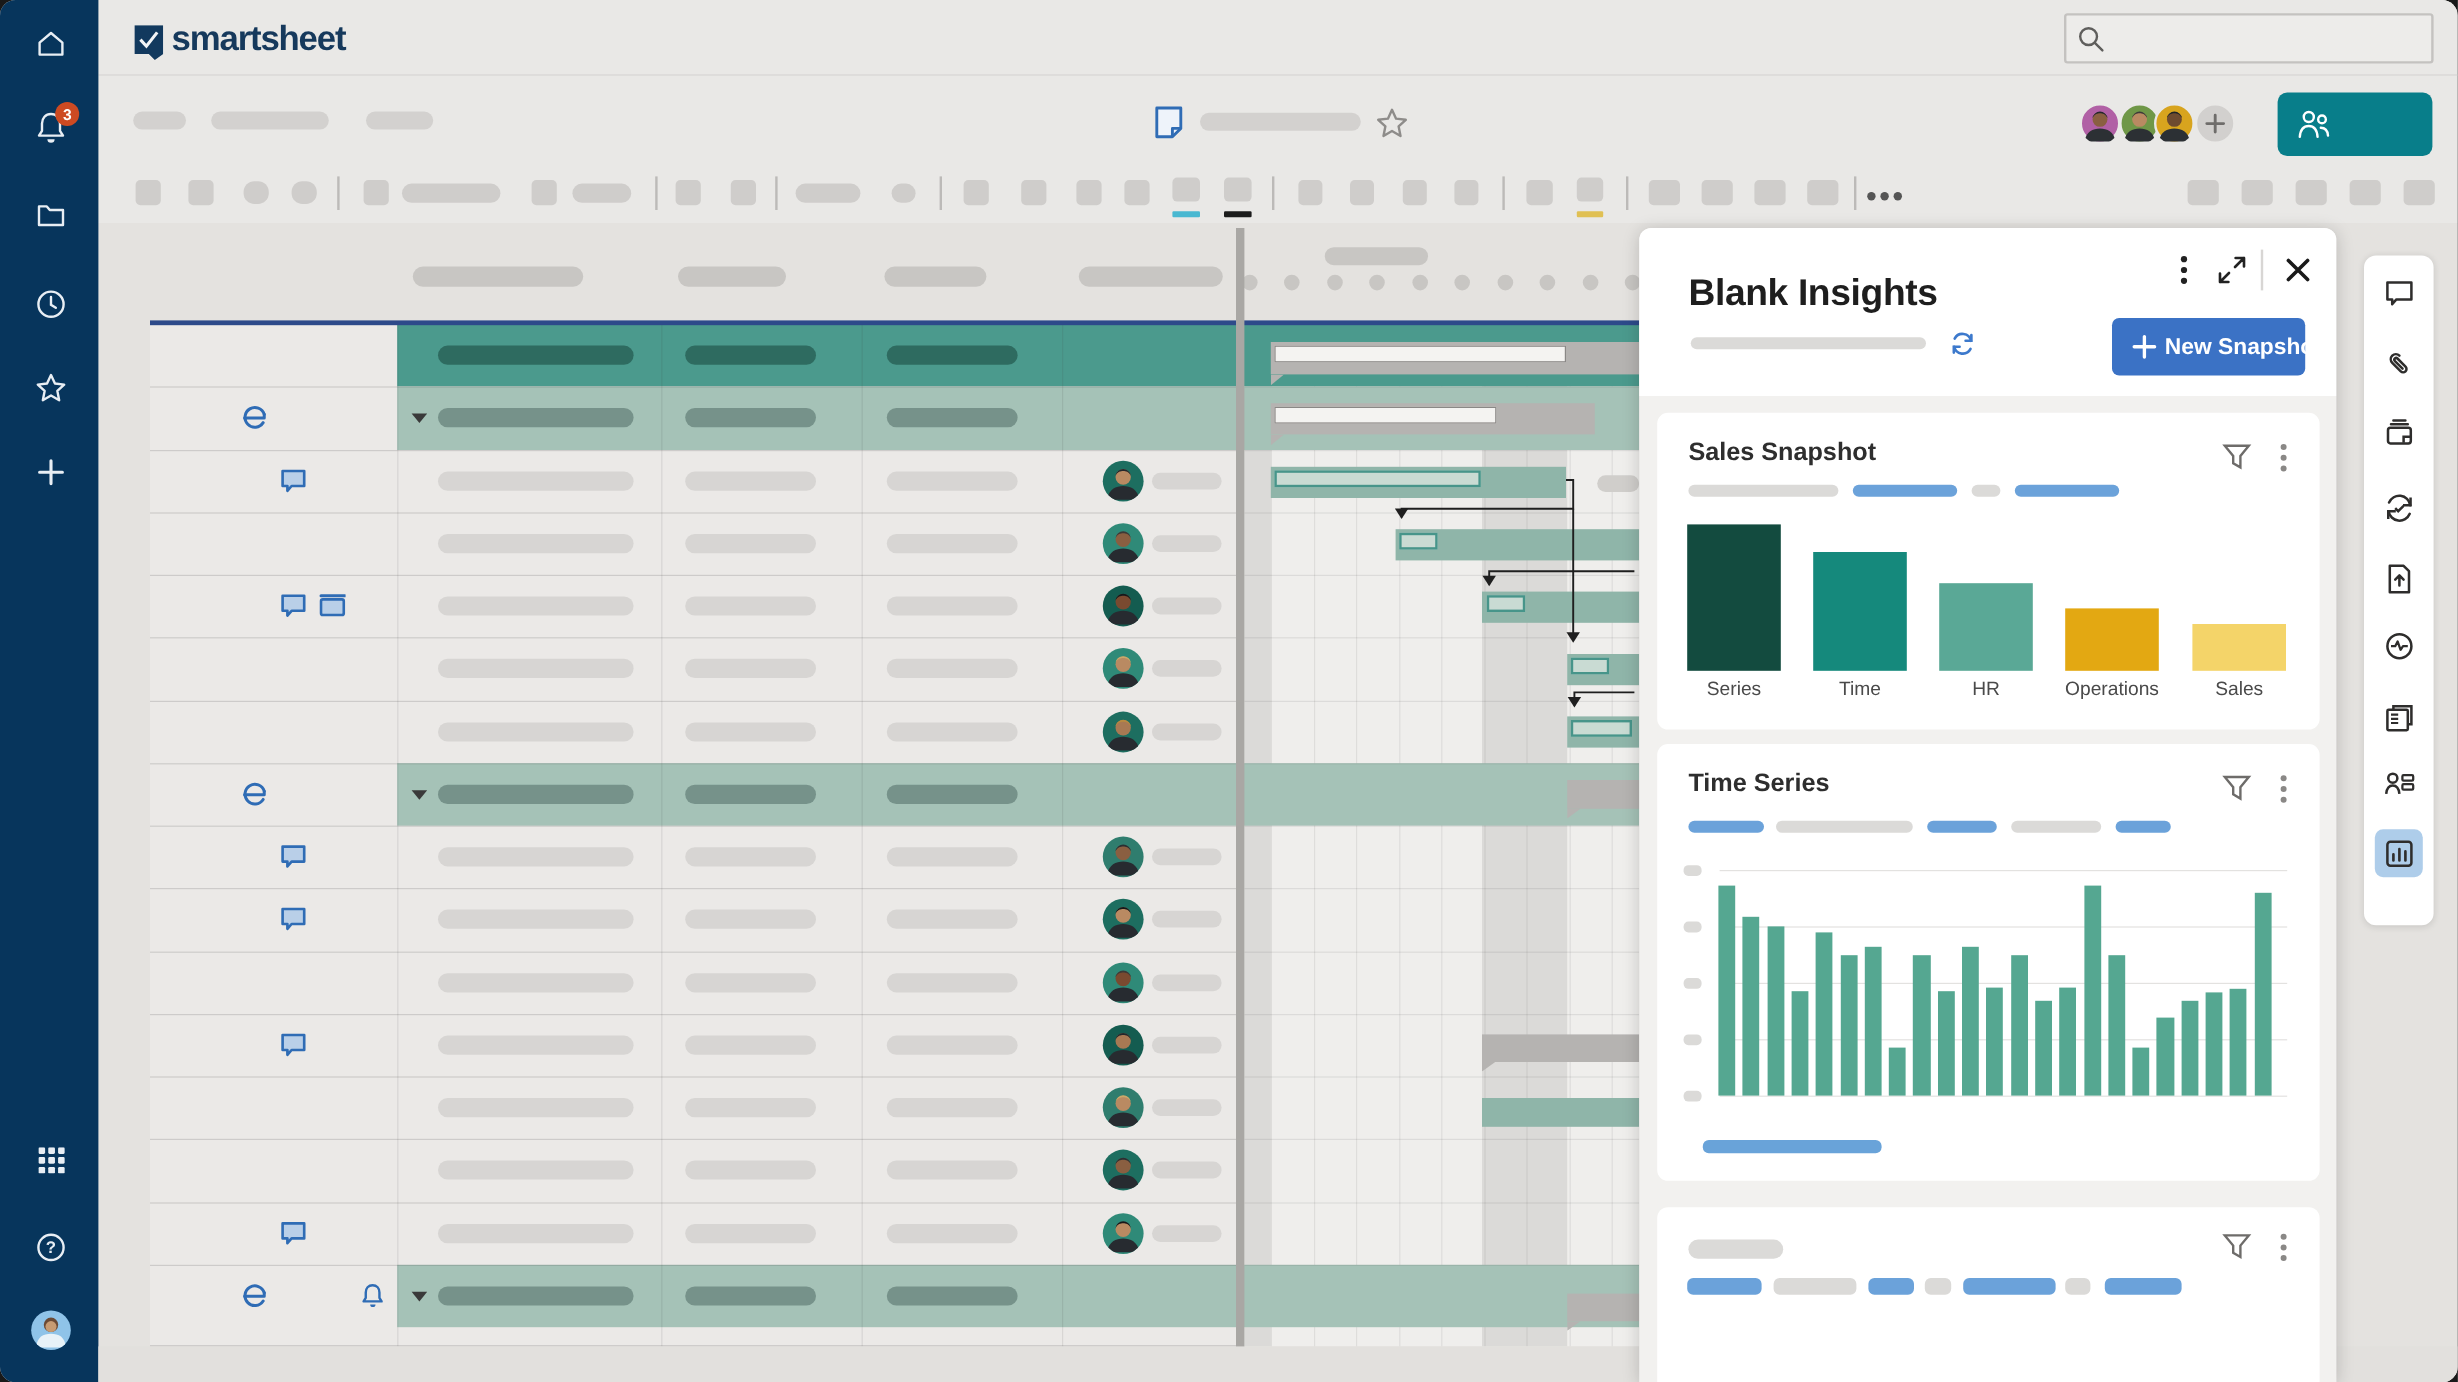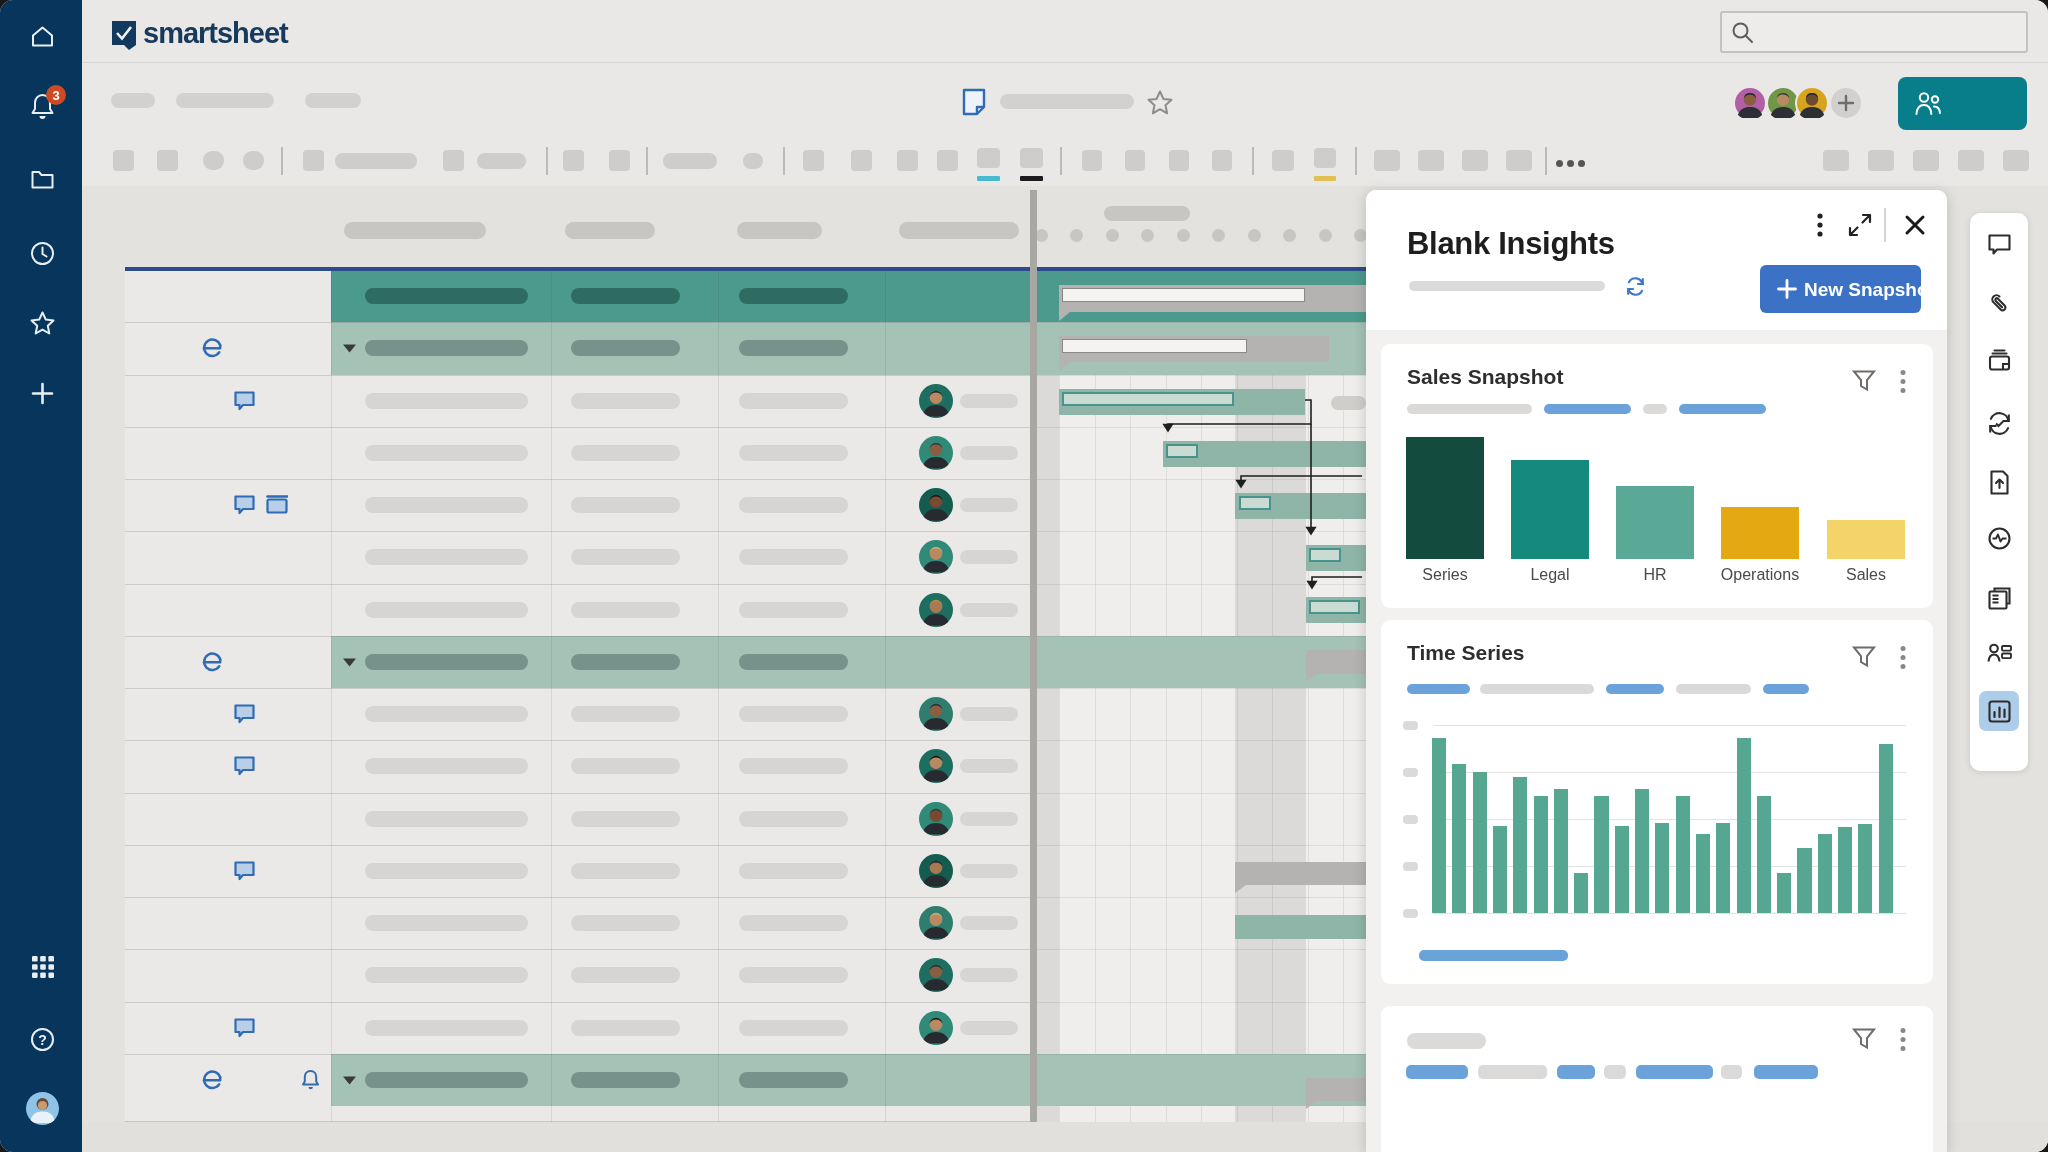--- a/index.html
+++ b/index.html
@@ -478,21 +478,21 @@
           <circle cx="4" cy="12.5" r="2.5" fill="#8a8886"></circle>
           <circle cx="4" cy="21.4" r="2.5" fill="#8a8886"></circle>
         </svg>
         <div style="position:absolute;left:26px;top:60px;width:125px;height:10px;border-radius:5px;background:#dbdad8;"></div>
         <div style="position:absolute;left:163px;top:60px;width:87px;height:10px;border-radius:5px;background:#6ba2da;"></div>
         <div style="position:absolute;left:262px;top:60px;width:24px;height:10px;border-radius:5px;background:#dbdad8;"></div>
         <div style="position:absolute;left:298px;top:60px;width:87px;height:10px;border-radius:5px;background:#6ba2da;"></div>
         <div style="position:absolute;left:25px;top:93px;width:78px;height:122px;background:#134b3f;"></div>
         <div style="position:absolute;left:5px;top:222px;width:118px;text-align:center;font-size:16px;color:#4a4a4a;">Series</div>
         <div style="position:absolute;left:130px;top:116px;width:78px;height:99px;background:#15897c;"></div>
-        <div style="position:absolute;left:110px;top:222px;width:118px;text-align:center;font-size:16px;color:#4a4a4a;">Legal</div>
+        <div style="position:absolute;left:110px;top:222px;width:118px;text-align:center;font-size:16px;color:#4a4a4a;">Time</div>
         <div style="position:absolute;left:235px;top:142px;width:78px;height:73px;background:#5aa896;"></div>
         <div style="position:absolute;left:215px;top:222px;width:118px;text-align:center;font-size:16px;color:#4a4a4a;">HR</div>
         <div style="position:absolute;left:340px;top:163px;width:78px;height:52px;background:#e3a812;"></div>
         <div style="position:absolute;left:320px;top:222px;width:118px;text-align:center;font-size:16px;color:#4a4a4a;">Operations</div>
         <div style="position:absolute;left:446px;top:176px;width:78px;height:39px;background:#f4d469;"></div>
         <div style="position:absolute;left:426px;top:222px;width:118px;text-align:center;font-size:16px;color:#4a4a4a;">Sales</div>
       </div>
       <div style="position:absolute;left:15px;top:430px;width:552px;height:364px;background:#fff;border-radius:9px;">
         <div style="position:absolute;left:26px;top:21px;font-size:21px;font-weight:700;color:#2e2e2e;">Time Series</div>
         <svg style="position:absolute;left:470px;top:24px;" width="26" height="26" viewBox="0 0 26 26" fill="none">

